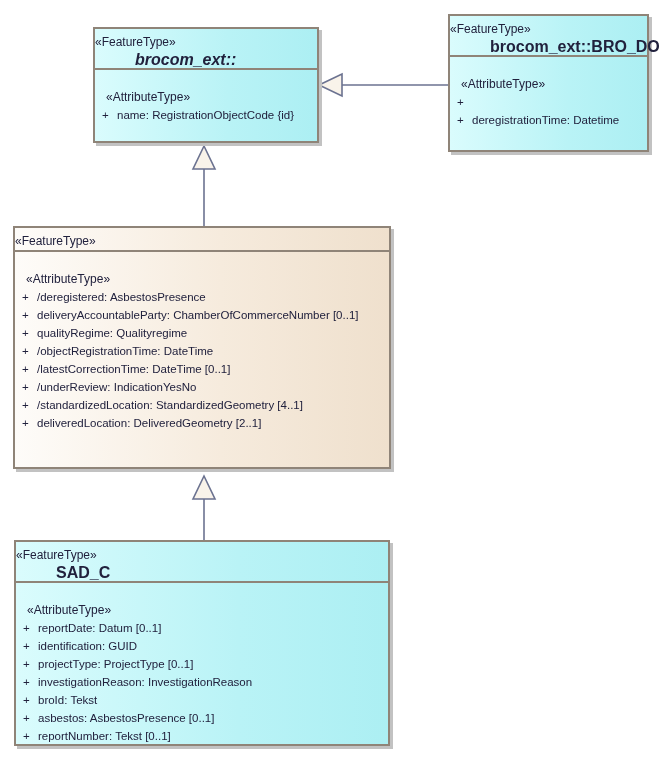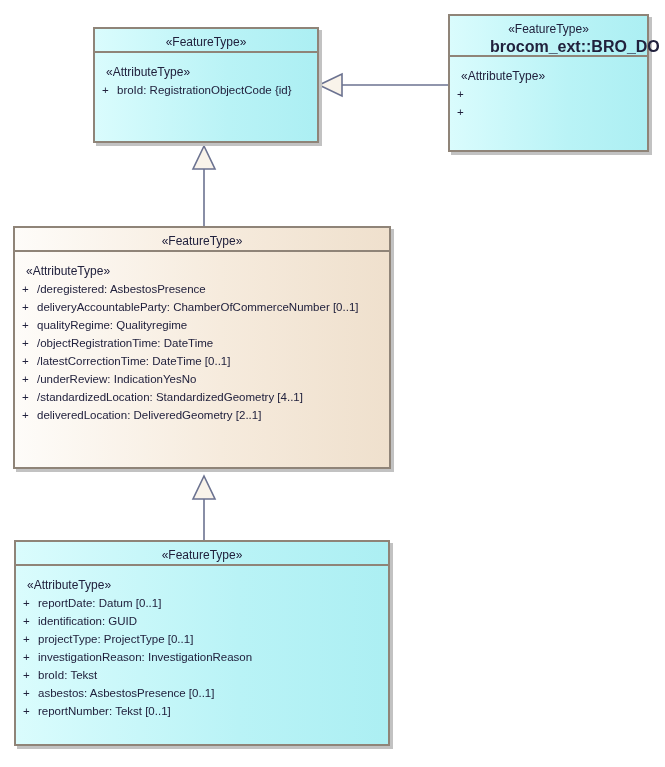--- a/index.html
+++ b/index.html
@@ -25,40 +25,39 @@
     box-shadow: 3px 3px 0 #c2c2c2;
     display: flex;
     flex-direction: column;
     box-sizing: border-box;
     color: #21213d;
   }
   .fill-cyan  { background: linear-gradient(90deg, #dafcfd 0%, #b9f3f6 60%, #aceff3 100%); }
   .fill-cream { background: linear-gradient(90deg, #fefcf9 0%, #f6ebdd 55%, #efe0cd 100%); }
   .class-header {
     border-bottom: 2px solid #8f8478;
-    text-align: center;
     padding-top: 5px;
     flex: 0 0 auto;
   }
   .stereotype {
     font-size: 12px;
     line-height: 17px;
     white-space: nowrap;
   }
   .class-name {
     font-size: 16px;
     font-weight: bold;
     line-height: 17px;
     white-space: nowrap;
     padding-left: 40px;
   }
   .abstract .class-name { font-style: italic; }
   .class-attrs {
     flex: 1 1 auto;
-    padding-top: 10px;
+    padding-top: 18px;
     font-size: 11.5px;
     border-radius: 14px;
   }
   .attr-stereotype {
     font-size: 12px;
     line-height: 18px;
     padding-left: 11px;
     white-space: nowrap;
   }
   .attr-row {
@@ -92,42 +91,44 @@
 
     <g>
       <line x1="204" y1="540" x2="204" y2="499" stroke="#6b7290" stroke-width="1.6"></line>
       <polygon points="204,476 193,499 215,499" fill="#f9f3ea" stroke="#6b7290" stroke-width="1.6"></polygon>
     </g>
   </svg>
 
   <div class="uml-class fill-cyan abstract" style="left:93px; top:27px; width:226px; height:116px;">
     <div class="class-header">
       <div class="stereotype">«FeatureType»</div>
-    </div>
-    <div class="class-attrs">
-      <div class="attr-stereotype">«AttributeType»</div>
-      <div class="attr-row">
-        <span class="attr-vis">+</span>
-        <span class="attr-text">broId: RegistrationObjectCode {id}</span>
+      <div class="class-name">brocom_ext::</div>
+    </div>
+    <div class="class-attrs">
+      <div class="attr-stereotype">«AttributeType»</div>
+      <div class="attr-row">
+        <span class="attr-vis">+</span>
+        <span class="attr-text">name: RegistrationObjectCode {id}</span>
       </div>
     </div>
   </div>
 
   <div class="uml-class fill-cyan" style="left:448px; top:14px; width:201px; height:138px;">
     <div class="class-header">
       <div class="stereotype">«FeatureType»</div>
       <div class="class-name">brocom_ext::BRO_DO</div>
     </div>
     <div class="class-attrs">
       <div class="attr-stereotype">«AttributeType»</div>
       <div class="attr-row">
         <span class="attr-vis">+</span>
       </div>
       <div class="attr-row">
         <span class="attr-vis">+</span>
+        <span class="attr-text">deregistrationTime: Datetime</span>
       </div>
     </div>
   </div>
 
   <div class="uml-class fill-cream abstract" style="left:13px; top:226px; width:378px; height:243px;">
     <div class="class-header">
       <div class="stereotype">«FeatureType»</div>
     </div>
     <div class="class-attrs">
       <div class="attr-stereotype">«AttributeType»</div>
@@ -162,20 +163,21 @@
       <div class="attr-row">
         <span class="attr-vis">+</span>
         <span class="attr-text">deliveredLocation: DeliveredGeometry [2..1]</span>
       </div>
     </div>
   </div>
 
   <div class="uml-class fill-cyan" style="left:14px; top:540px; width:376px; height:206px;">
     <div class="class-header">
       <div class="stereotype">«FeatureType»</div>
+      <div class="class-name">SAD_C</div>
     </div>
     <div class="class-attrs">
       <div class="attr-stereotype">«AttributeType»</div>
       <div class="attr-row">
         <span class="attr-vis">+</span>
         <span class="attr-text">reportDate: Datum [0..1]</span>
       </div>
       <div class="attr-row">
         <span class="attr-vis">+</span>
         <span class="attr-text">identification: GUID</span>

